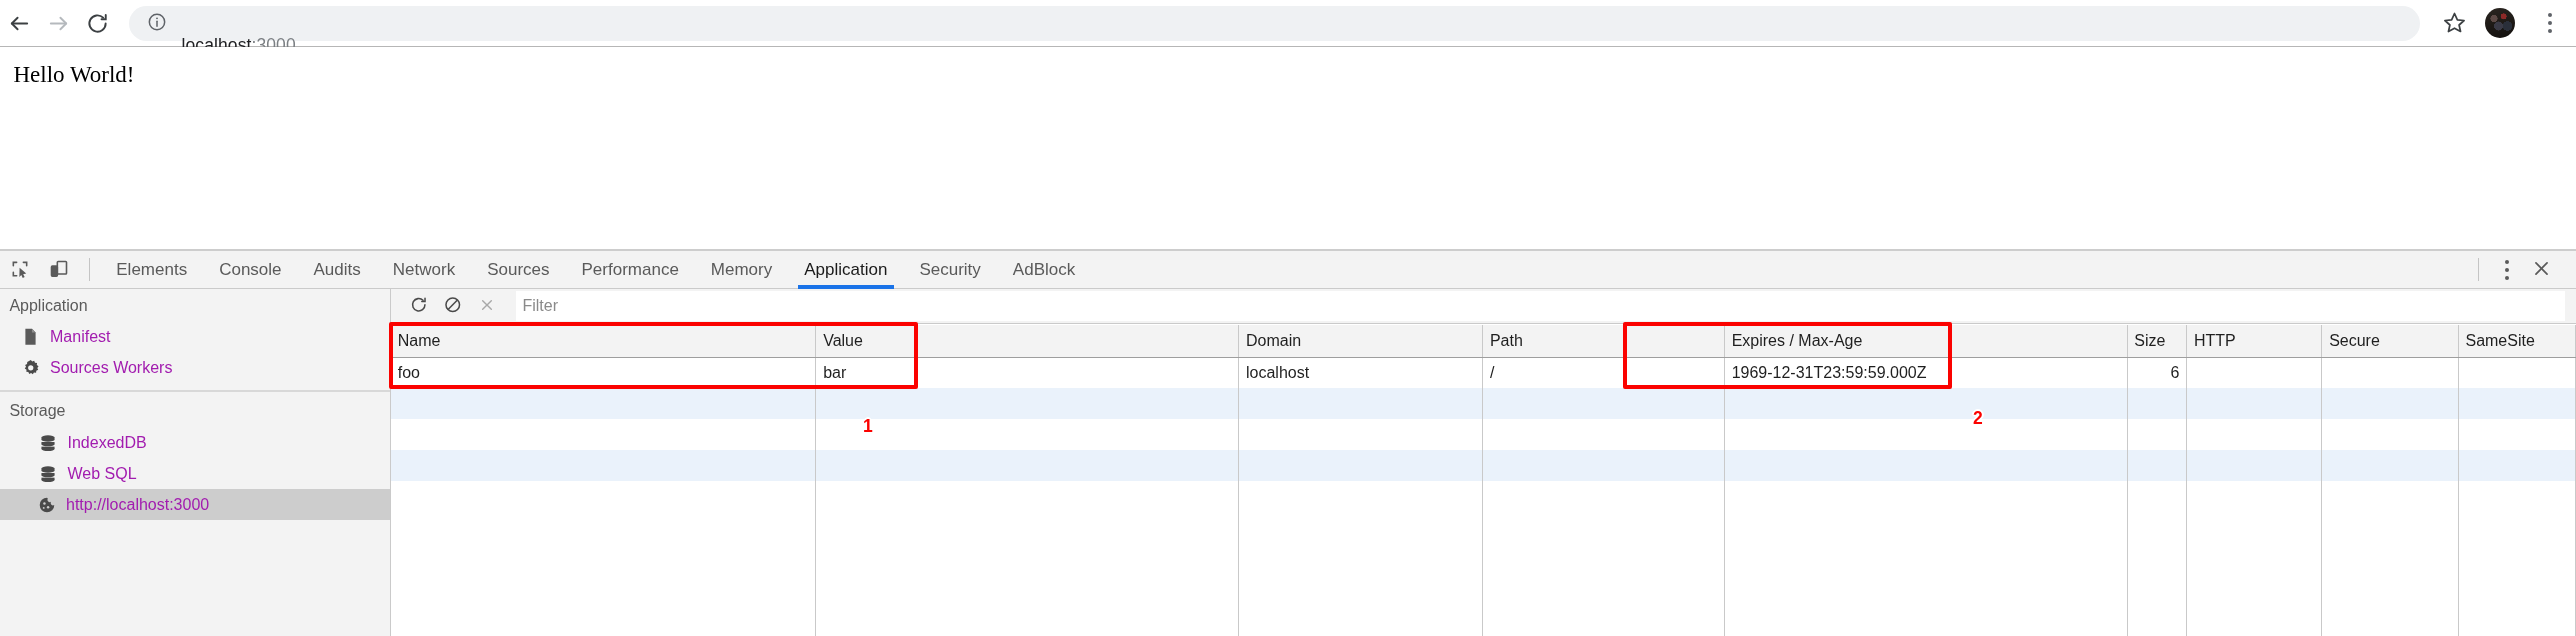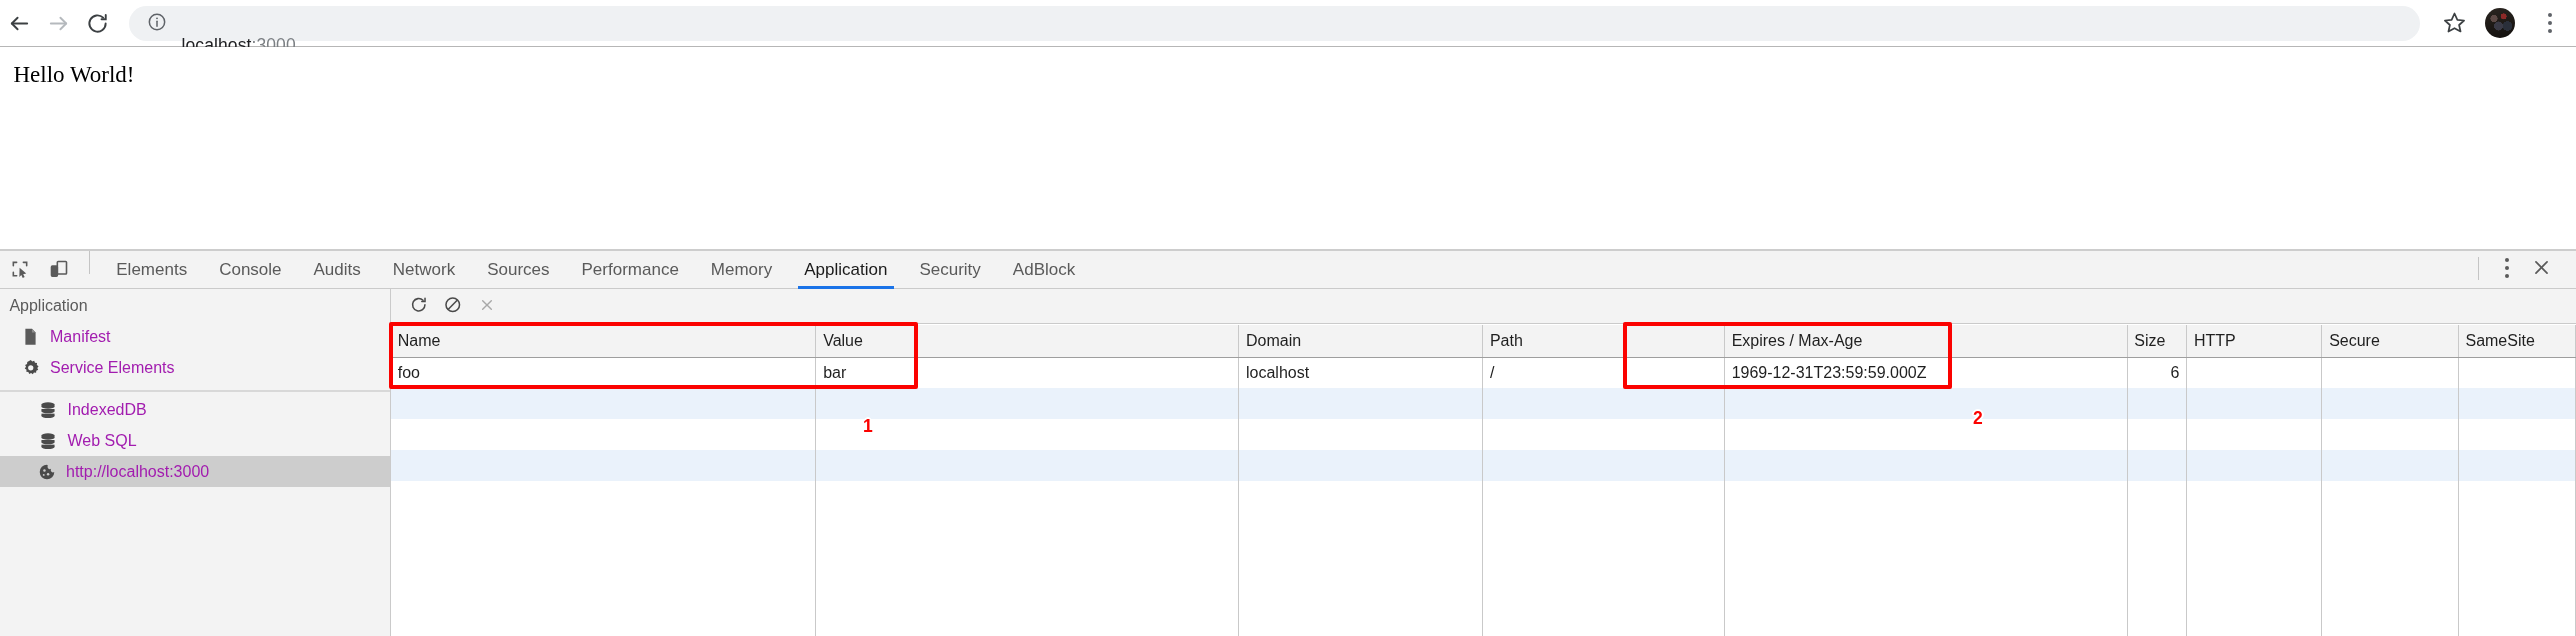--- a/index.html
+++ b/index.html
@@ -97,21 +97,21 @@
     width: 2576px; height: 388px;
     background: #f3f3f3;
     border-top: 2px solid #cdcdcd;
   }
 
   #dt-tabbar {
     position: relative;
     height: 38px;
     background: #f3f3f3;
     display: flex;
-    align-items: flex-start;
+    align-items: center;
     border-bottom: 0.7px solid #cacaca;
   }
   .dt-icon-btn {
     width: 39px; height: 38px;
     display: flex; align-items: center; justify-content: center;
     flex: 0 0 auto;
   }
   .dt-sep {
     width: 0.7px; height: 23px; background: #c4c4c4;
     margin: 0 10.8px; flex: 0 0 auto;
@@ -447,26 +447,27 @@
         <span>Manifest</span>
       </div>
 
       <div class="side-item">
         <span class="side-ic">
           <svg width="17.5" height="17.5" viewBox="0 0 24 24" fill="#4a4a4a">
             <path d="M12 1.5 l2.1 2.0 2.6-1.1 1.1 2.7 2.8 .3 -.3 2.9 2.4 1.6 -1.7 2.3 1.2 2.6 -2.6 1.2 -.3 2.8 -2.9-.3 -1.6 2.4 -2.3-1.7 -2.6 1.2 -1.2-2.6 -2.8-.3 .3-2.9 -2.4-1.6 1.7-2.3 -1.2-2.6 2.6-1.2 .3-2.8z"></path>
             <circle cx="12" cy="12" r="3.6" fill="#f3f3f3"></circle>
           </svg>
         </span>
-        <span>Service Elements</span>
+        <span>Sources Workers</span>
       </div>
 
 
       <div class="side-divider"></div>
 
+      <div class="side-section-title">Storage</div>
 
 
 
       <div class="side-item">
         <span class="side-twisty"></span>
         <span class="side-ic">
           <svg width="16" height="16" viewBox="0 0 22 22" fill="#4a4a4a">
             <ellipse cx="11" cy="3.2" rx="9" ry="2.8"></ellipse>
             <rect x="2" y="3.2" width="18" height="3.2"></rect>
               <ellipse cx="11" cy="6.4" rx="9" ry="2.8"></ellipse>
@@ -530,20 +531,21 @@
           </span>
         </div>
         <div class="ct-btn">
           <span>
             <svg width="16" height="16" viewBox="0 0 24 24" stroke="#a8a8a8" stroke-width="2.1" stroke-linecap="round">
               <line x1="5.5" y1="5.5" x2="18.5" y2="18.5"></line>
                 <line x1="18.5" y1="5.5" x2="5.5" y2="18.5"></line>
             </svg>
           </span>
         </div>
+        <input id="cookie-filter" type="text" placeholder="Filter" style="">
       </div>
 
       <div id="cookie-table">
         <table class="ctable">
           <colgroup>
             <col style="width:399px">
               <col style="width:397px">
               <col style="width:229px">
             <col style="width:227px">
               <col style="width:378px">

